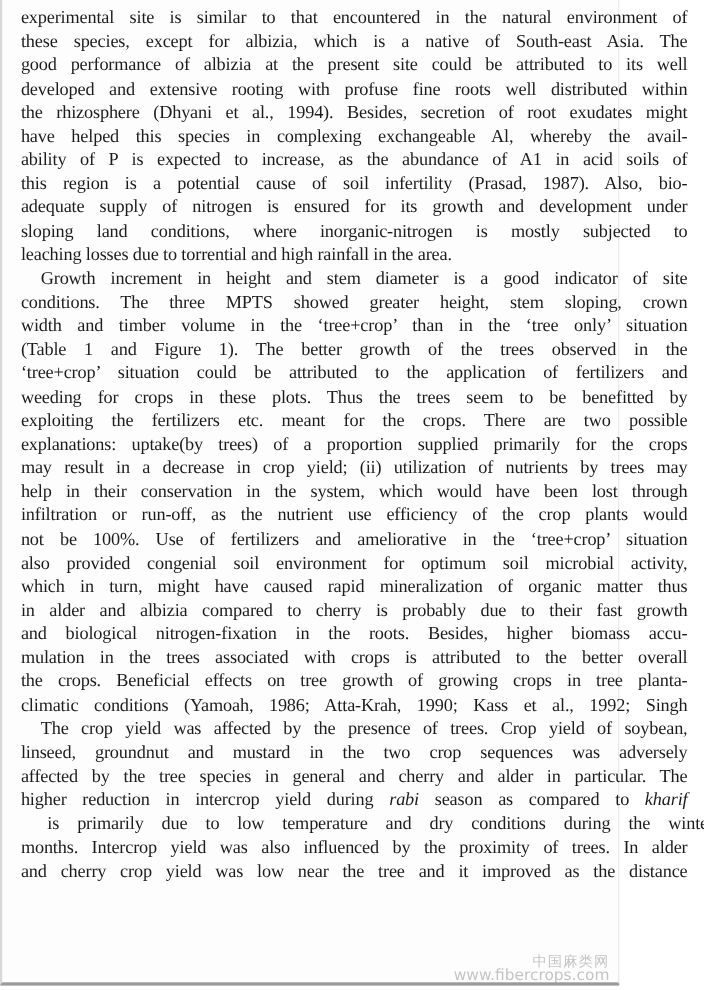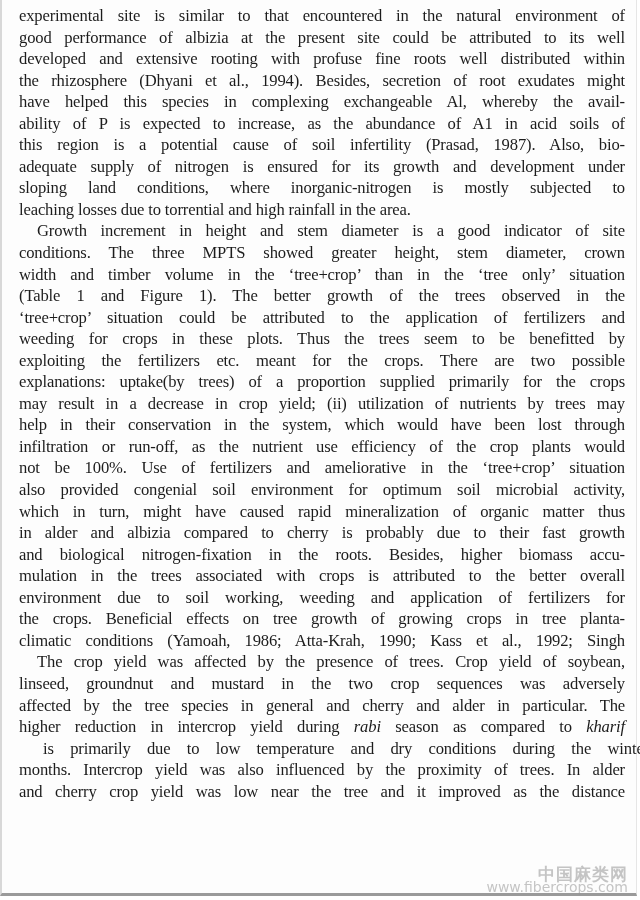--- a/index.html
+++ b/index.html
@@ -10,21 +10,21 @@
     body {
       width: 640px;
       height: 900px;
       overflow: hidden;
       position: relative;
     }
     .page {
       position: absolute;
       left: 0;
       top: 0;
-      width: 637px;
+      width: 563px;
       height: 896px;
       background: #fdfdfd;
       border-left: 2px solid #d8d8d8;
       border-bottom: 3px solid #9a9a9a;
       border-right: 1px solid #e6e6e6;
       box-sizing: border-box;
     }
     .text {
       position: absolute;
       left: 17px;
@@ -69,66 +69,65 @@
     .watermark {
       position: absolute;
       right: 8px;
       top: 868px;
       font-family: "DejaVu Sans", sans-serif;
       color: rgba(150,150,150,0.55);
       text-align: right;
       line-height: 13px;
     }
     .wm-top {
-      font-size: 17px;
+      font-size: 13px;
       display: block;
       letter-spacing: 1px;
-      font-weight: bold;
     }
     .wm-url {
       font-size: 14px;
       display: block;
     }
   </style>
 </head>
 <body>
 
 <div class="page">
   <div class="text" id="text-body">
       <div>
         <div class="line"><span class="inner" style="white-space: normal;">experimental site is similar to that encountered in the natural environment of</span></div>
+        <div class="line"><span class="inner" style="white-space: normal;">these species, except for albizia, which is a native of South-east Asia. The</span></div>
         <div class="line"><span class="inner" style="white-space: normal;">good performance of albizia at the present site could be attributed to its well</span></div>
         <div class="line"><span class="inner" style="white-space: normal;">developed and extensive rooting with profuse fine roots well distributed within</span></div>
         <div class="line"><span class="inner" style="white-space: normal;">the rhizosphere (Dhyani et al., 1994). Besides, secretion of root exudates might</span></div>
         <div class="line"><span class="inner" style="white-space: normal;">have helped this species in complexing exchangeable Al, whereby the avail-</span></div>
         <div class="line"><span class="inner" style="white-space: normal;">ability of P is expected to increase, as the abundance of A1 in acid soils of</span></div>
         <div class="line"><span class="inner" style="white-space: normal;">this region is a potential cause of soil infertility (Prasad, 1987). Also, bio-</span></div>
         <div class="line"><span class="inner" style="white-space: normal;">adequate supply of nitrogen is ensured for its growth and development under</span></div>
         <div class="line"><span class="inner" style="white-space: normal;">sloping land conditions, where inorganic-nitrogen is mostly subjected to</span></div>
         <div class="line last"><span class="inner" style="white-space: normal;">leaching losses due to torrential and high rainfall in the area.</span></div>
       </div>
       <div>
         <div class="line indent"><span class="inner" style="white-space: normal;">Growth increment in height and stem diameter is a good indicator of site</span></div>
-        <div class="line"><span class="inner" style="white-space: normal;">conditions. The three MPTS showed greater height, stem diameter, crown</span></div>
+        <div class="line"><span class="inner" style="white-space: normal;">conditions. The three MPTS showed greater height, stem sloping, crown</span></div>
         <div class="line"><span class="inner" style="white-space: normal;">width and timber volume in the ‘tree+crop’ than in the ‘tree only’ situation</span></div>
         <div class="line"><span class="inner" style="white-space: normal;">(Table 1 and Figure 1). The better growth of the trees observed in the</span></div>
         <div class="line"><span class="inner" style="white-space: normal;">‘tree+crop’ situation could be attributed to the application of fertilizers and</span></div>
         <div class="line"><span class="inner" style="white-space: normal;">weeding for crops in these plots. Thus the trees seem to be benefitted by</span></div>
         <div class="line"><span class="inner" style="white-space: normal;">exploiting the fertilizers etc. meant for the crops. There are two possible</span></div>
         <div class="line"><span class="inner" style="white-space: normal;">explanations: uptake(by trees) of a proportion supplied primarily for the crops</span></div>
         <div class="line"><span class="inner" style="white-space: normal;">may result in a decrease in crop yield; (ii) utilization of nutrients by trees may</span></div>
         <div class="line"><span class="inner" style="white-space: normal;">help in their conservation in the system, which would have been lost through</span></div>
         <div class="line"><span class="inner" style="white-space: normal;">infiltration or run-off, as the nutrient use efficiency of the crop plants would</span></div>
         <div class="line"><span class="inner" style="white-space: normal;">not be 100%. Use of fertilizers and ameliorative in the ‘tree+crop’ situation</span></div>
         <div class="line"><span class="inner" style="white-space: normal;">also provided congenial soil environment for optimum soil microbial activity,</span></div>
         <div class="line"><span class="inner" style="white-space: normal;">which in turn, might have caused rapid mineralization of organic matter thus</span></div>
         <div class="line"><span class="inner" style="white-space: normal;">in alder and albizia compared to cherry is probably due to their fast growth</span></div>
         <div class="line"><span class="inner" style="white-space: normal;">and biological nitrogen-fixation in the roots. Besides, higher biomass accu-</span></div>
         <div class="line"><span class="inner" style="white-space: normal;">mulation in the trees associated with crops is attributed to the better overall</span></div>
-        <div class="line"><span class="inner" style="white-space: normal;">environment due to soil working, weeding and application of fertilizers for</span></div>
         <div class="line"><span class="inner" style="white-space: normal;">the crops. Beneficial effects on tree growth of growing crops in tree planta-</span></div>
         <div class="line"><span class="inner" style="white-space: normal;">climatic conditions (Yamoah, 1986; Atta-Krah, 1990; Kass et al., 1992; Singh</span></div>
       </div>
       <div>
         <div class="line indent"><span class="inner" style="white-space: normal;">The crop yield was affected by the presence of trees. Crop yield of soybean,</span></div>
         <div class="line"><span class="inner" style="white-space: normal;">linseed, groundnut and mustard in the two crop sequences was adversely</span></div>
         <div class="line"><span class="inner" style="white-space: normal;">affected by the tree species in general and cherry and alder in particular. The</span></div>
         <div class="line"><span class="inner" style="white-space: normal;"><span>higher reduction in intercrop yield during </span><em>rabi</em><span> season as compared to </span><em>kharif</em></span></div>
         <div class="line"><span class="inner" style="white-space: normal; margin-left: 24px;">is primarily due to low temperature and dry conditions during the winter</span></div>
         <div class="line"><span class="inner" style="white-space: normal;">months. Intercrop yield was also influenced by the proximity of trees. In alder</span></div>

